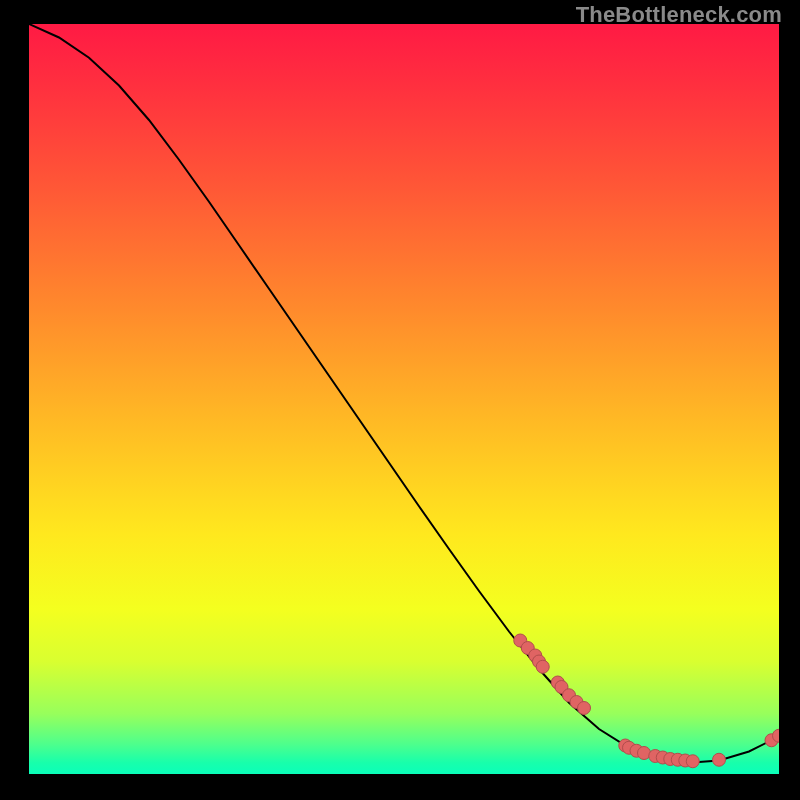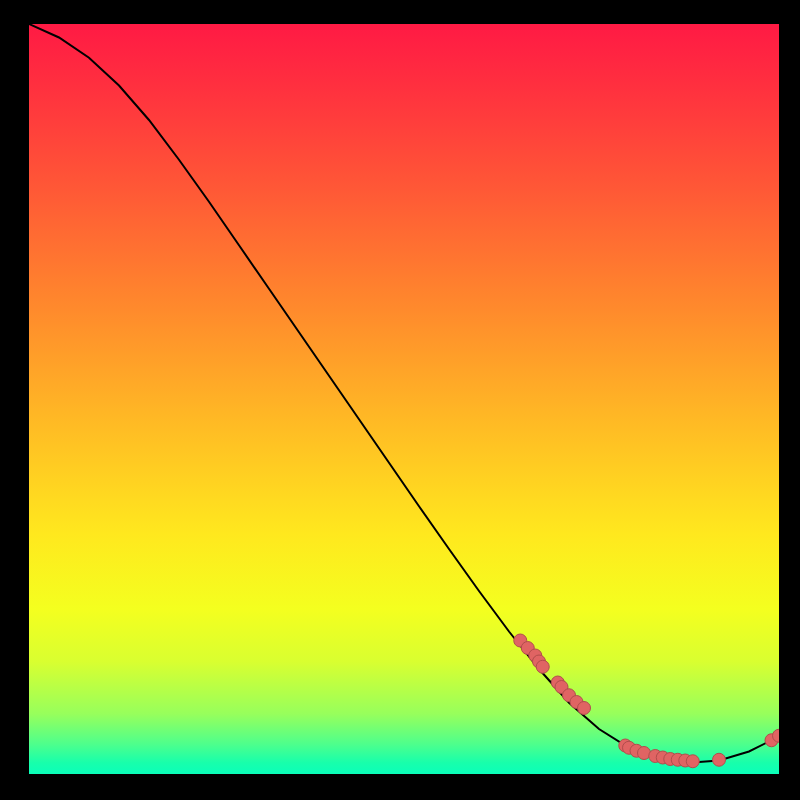--- a/index.html
+++ b/index.html
@@ -58,20 +58,21 @@
     color: #8a8a8a;
     letter-spacing: 0.2px;
     user-select: none;
   }
 </style>
 </head>
 <body>
 
 <div class="stage">
 
+  <div class="watermark">TheBottleneck.com</div>
 
   <div class="plot">
     <div class="gradient"></div>
     <svg class="overlay" viewBox="0 0 750 750" preserveAspectRatio="none">
       <path id="curve-path" fill="none" stroke-width="2" d="M0.00 0.00 L30.00 13.50 L60.00 33.75 L90.00 61.50 L120.00 96.00 L150.00 135.75 L180.00 177.75 L210.00 221.25 L240.00 264.75 L270.00 308.25 L300.00 351.75 L330.00 395.25 L360.00 438.75 L390.00 482.25 L420.00 525.00 L450.00 567.00 L480.00 607.50 L510.00 645.00 L540.00 678.75 L570.00 705.00 L600.00 723.75 L630.00 735.00 L660.00 738.75 L690.00 736.50 L720.00 727.50 L750.00 712.50" stroke="#000000"></path>
       <g id="markers">
           <circle cx="491.25" cy="616.50" r="6.5" fill="#e06463" stroke="#b14d4c" stroke-width="1"></circle>
           <circle cx="498.75" cy="624.00" r="6.5" fill="#e06463" stroke="#b14d4c" stroke-width="1"></circle>
           <circle cx="506.25" cy="631.50" r="6.5" fill="#e06463" stroke="#b14d4c" stroke-width="1"></circle>
           <circle cx="510.00" cy="637.50" r="6.5" fill="#e06463" stroke="#b14d4c" stroke-width="1"></circle>

